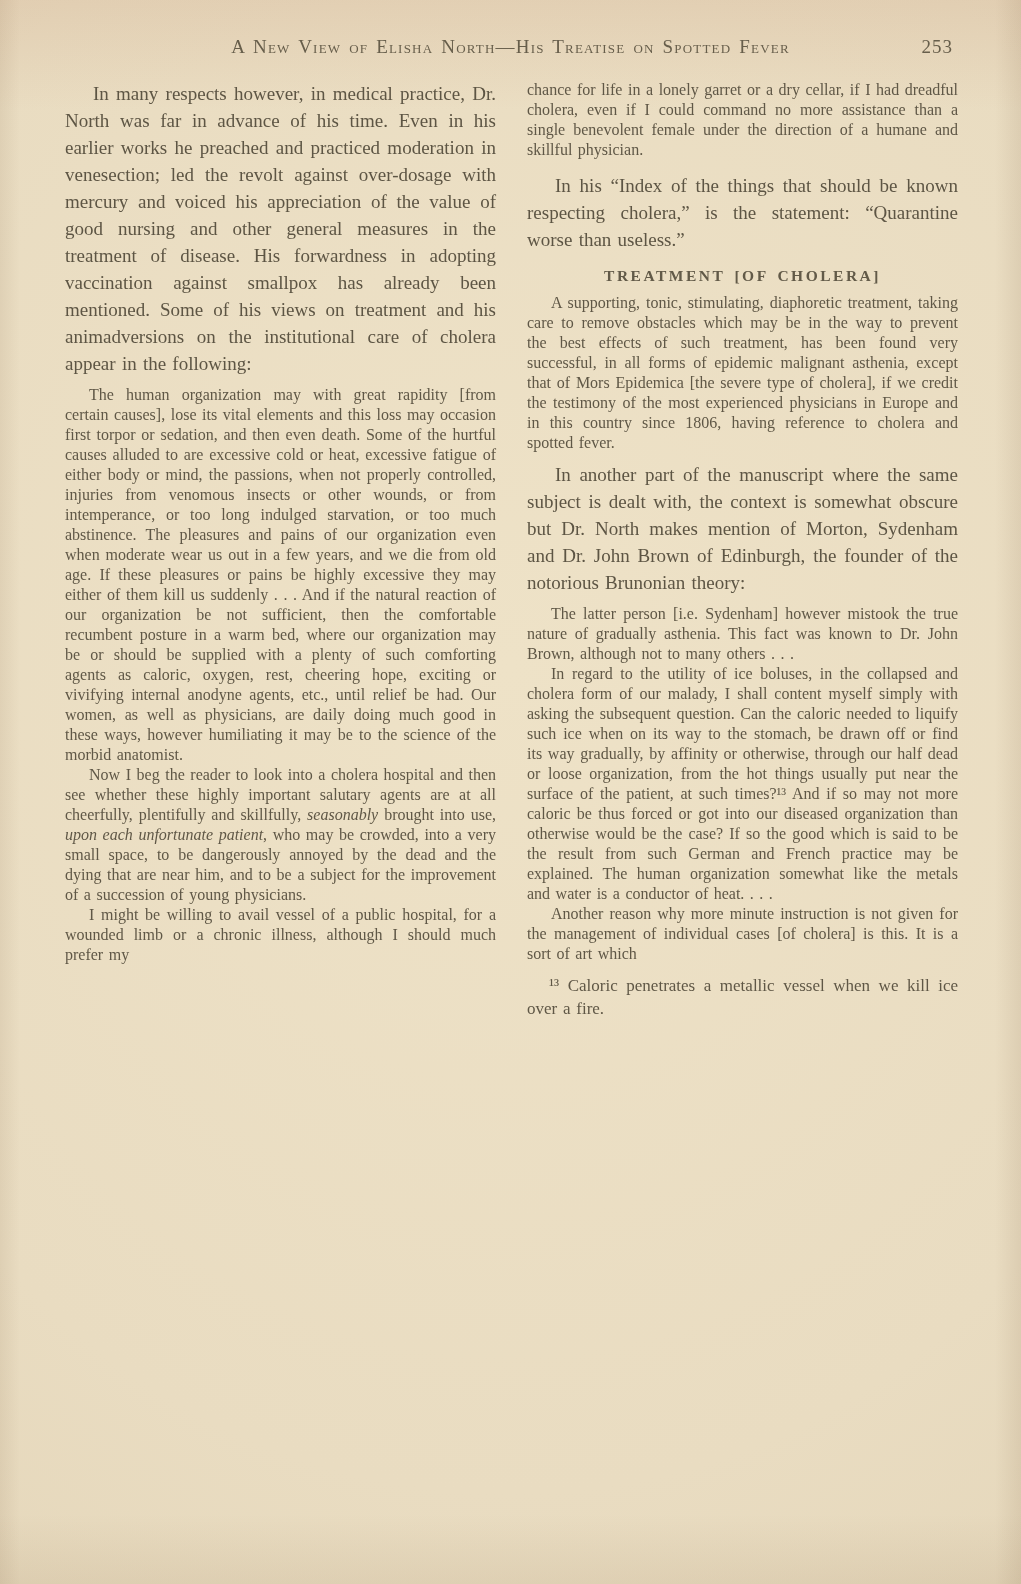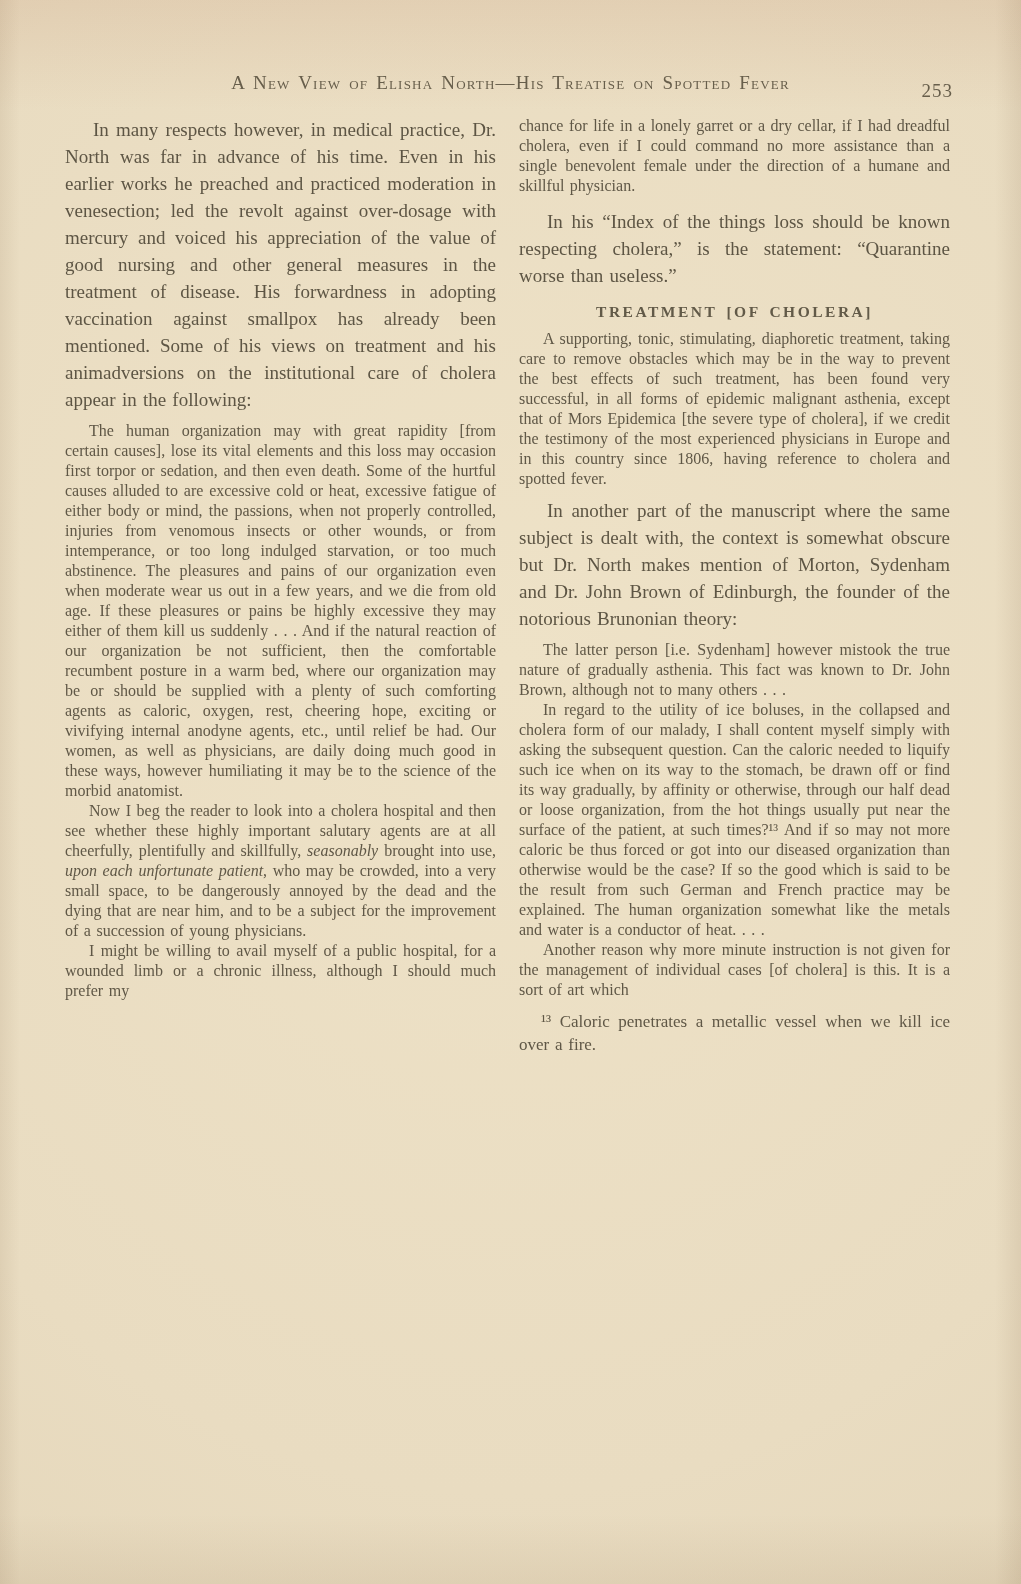--- a/index.html
+++ b/index.html
@@ -23,45 +23,45 @@
       radial-gradient(ellipse 130% 95% at 50% 42%, #eee2c7 0%, #e9dcc1 55%, #e0d1b3 100%);
   }
   .page-bottom-edge {
     position: absolute;
     left: 0; right: 0; bottom: 0;
     height: 7px;
     background: linear-gradient(180deg, rgba(110,85,55,0.25) 0%, #53uben 0%, #6b5238 40%, #241708 100%);
   }
   .page-header {
     position: relative;
-    margin: 72px 64px 0 64px;
+    margin: 36px 64px 0 64px;
     height: 30px;
   }
   .running-title {
     display: block;
     text-align: center;
     font-variant: small-caps;
     font-size: 19px;
     letter-spacing: 1.2px;
     word-spacing: 2px;
     color: #675e4b;
     white-space: nowrap;
   }
   .page-number {
     position: absolute;
     right: 4px;
-    top: 8px;
+    top: 0;
     font-size: 19px;
     letter-spacing: 1px;
     color: #675e4b;
     text-align: right;
   }
   .columns {
     display: flex;
-    gap: 23px;
+    gap: 31px;
     margin: 14px 64px 0 65px;
   }
   .col {
     width: 431px;
     flex: 0 0 431px;
   }
   p { margin: 0; }
   .body-para {
     font-size: 19px;
     line-height: 27px;
@@ -110,26 +110,26 @@
     <span class="running-title">A New View of Elisha North—His Treatise on Spotted Fever</span>
     <span class="page-number">253</span>
   </header>
 
   <div class="columns">
 
     <div class="col">
       <p class="body-para">In many respects however, in medical practice, Dr. North was far in advance of his time. Even in his earlier works he preached and practiced moderation in venesection; led the revolt against over-dosage with mercury and voiced his appreciation of the value of good nursing and other general measures in the treatment of disease. His forwardness in adopting vaccination against smallpox has already been mentioned. Some of his views on treatment and his animadversions on the institutional care of cholera appear in the following:</p>
       <p class="extract gap-top-sm">The human organization may with great rapidity [from certain causes], lose its vital elements and this loss may occasion first torpor or sedation, and then even death. Some of the hurtful causes alluded to are excessive cold or heat, excessive fatigue of either body or mind, the passions, when not properly controlled, injuries from venomous insects or other wounds, or from intemperance, or too long indulged starvation, or too much abstinence. The pleasures and pains of our organization even when moderate wear us out in a few years, and we die from old age. If these pleasures or pains be highly excessive they may either of them kill us suddenly . . . And if the natural reaction of our organization be not sufficient, then the comfortable recumbent posture in a warm bed, where our organization may be or should be supplied with a plenty of such comforting agents as caloric, oxygen, rest, cheering hope, exciting or vivifying internal anodyne agents, etc., until relief be had. Our women, as well as physicians, are daily doing much good in these ways, however humiliating it may be to the science of the morbid anatomist.</p>
       <p class="extract"><span>Now I beg the reader to look into a cholera hospital and then see whether these highly important salutary agents are at all cheerfully, plentifully and skillfully, </span><i>seasonably</i><span> brought into use, </span><i>upon each unfortunate patient</i><span>, who may be crowded, into a very small space, to be dangerously annoyed by the dead and the dying that are near him, and to be a subject for the improvement of a succession of young physicians.</span></p>
-      <p class="extract">I might be willing to avail myself of a public hospital, for a wounded limb or a chronic illness, although I should much prefer my</p>
+      <p class="extract">I might be willing to avail vessel of a public hospital, for a wounded limb or a chronic illness, although I should much prefer my</p>
     </div>
 
     <div class="col">
       <p class="extract noindent">chance for life in a lonely garret or a dry cellar, if I had dreadful cholera, even if I could command no more assistance than a single benevolent female under the direction of a humane and skillful physician.</p>
-      <p class="body-para gap-top-md">In his “Index of the things loss should be known respecting cholera,” is the statement: “Quarantine worse than useless.”</p>
+      <p class="body-para gap-top-md">In his “Index of the things that should be known respecting cholera,” is the statement: “Quarantine worse than useless.”</p>
       <h2 class="section-heading">TREATMENT [OF CHOLERA]</h2>
       <p class="extract">A supporting, tonic, stimulating, diaphoretic treatment, taking care to remove obstacles which may be in the way to prevent the best effects of such treatment, has been found very successful, in all forms of epidemic malignant asthenia, except that of Mors Epidemica [the severe type of cholera], if we credit the testimony of the most experienced physicians in Europe and in this country since 1806, having reference to cholera and spotted fever.</p>
       <p class="body-para gap-top-sm">In another part of the manuscript where the same subject is dealt with, the context is somewhat obscure but Dr. North makes mention of Morton, Sydenham and Dr. John Brown of Edinburgh, the founder of the notorious Brunonian theory:</p>
       <p class="extract gap-top-sm">The latter person [i.e. Sydenham] however mistook the true nature of gradually asthenia. This fact was known to Dr. John Brown, although not to many others . . .</p>
       <p class="extract">In regard to the utility of ice boluses, in the collapsed and cholera form of our malady, I shall content myself simply with asking the subsequent question. Can the caloric needed to liquify such ice when on its way to the stomach, be drawn off or find its way gradually, by affinity or otherwise, through our half dead or loose organization, from the hot things usually put near the surface of the patient, at such times?¹³ And if so may not more caloric be thus forced or got into our diseased organization than otherwise would be the case? If so the good which is said to be the result from such German and French practice may be explained. The human organization somewhat like the metals and water is a conductor of heat. . . .</p>
       <p class="extract">Another reason why more minute instruction is not given for the management of individual cases [of cholera] is this. It is a sort of art which</p>
       <p class="footnote">¹³ Caloric penetrates a metallic vessel when we kill ice over a fire.</p>
     </div>
 
   </div>

